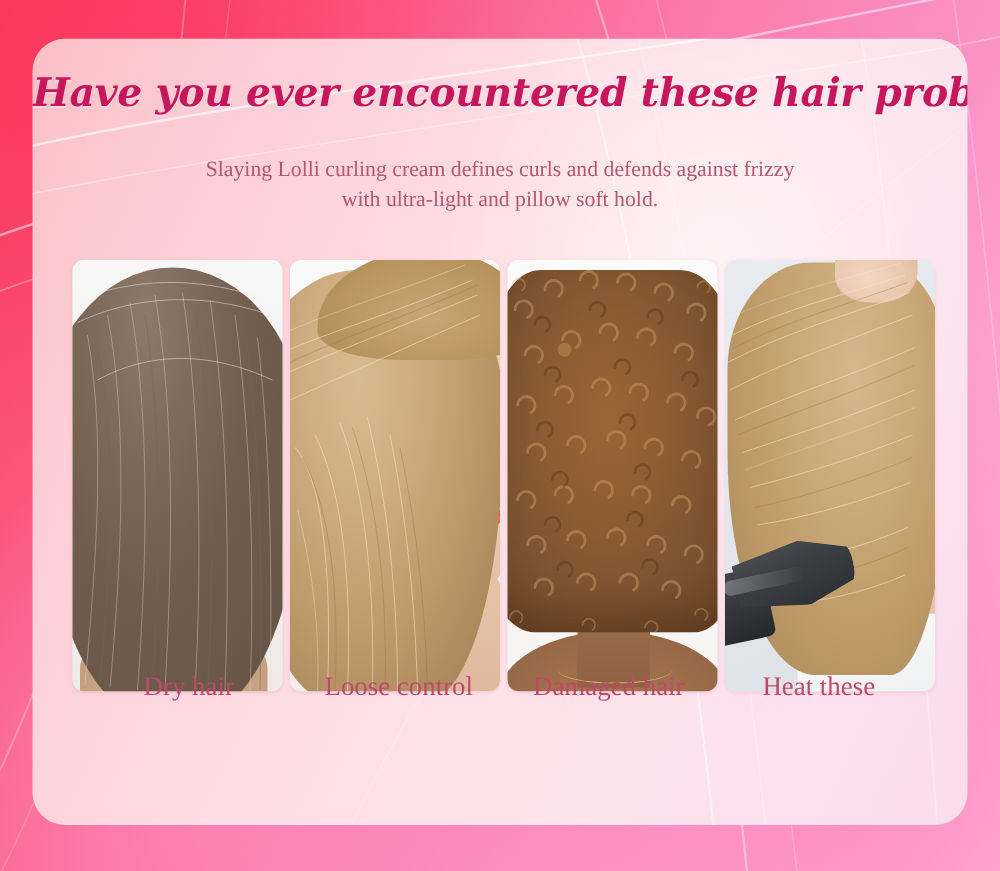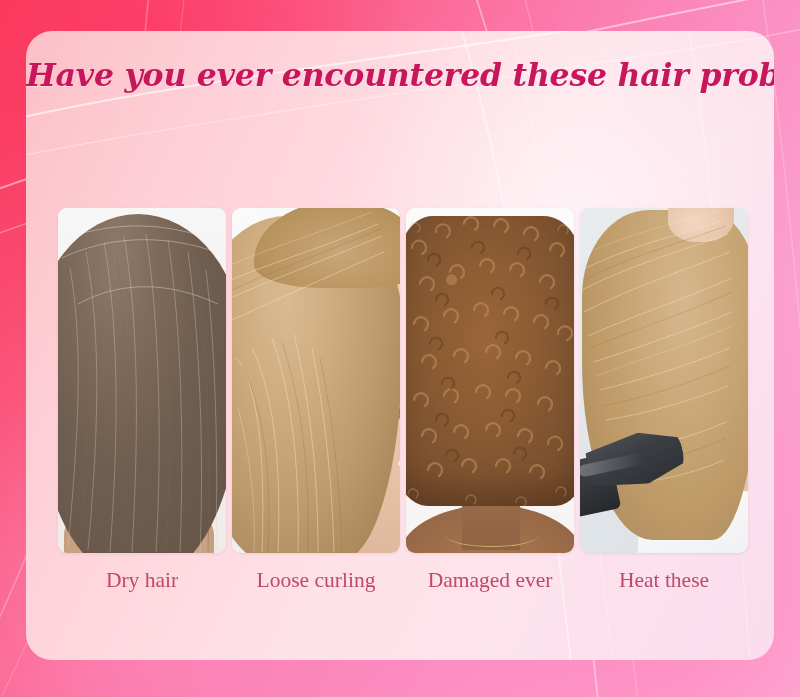--- a/index.html
+++ b/index.html
@@ -283,25 +283,25 @@
   }
   .p4-dryer .gloss {
     position:absolute; left:18px; top:30px; width:66px; height:12px;
     border-radius: 8px;
     background: linear-gradient(90deg, rgba(255,255,255,.28), rgba(255,255,255,0));
   }
 
   .labels {
     position: absolute;
     left: 32px;
-    top: 534px;
+    top: 503px;
     width: 690px;
     height: 42px;
     display: flex;
-    justify-content: space-between;
+    justify-content: center;
   }
   .label {
     width: 168px;
     text-align: center;
     font-family: "Liberation Serif", "DejaVu Serif", serif;
     font-size: 21.5px;
     color: #c0486a;
     white-space: nowrap;
     line-height: 30px;
   }
@@ -332,20 +332,25 @@
       <path d="M -20 90 C 160 48, 420 22, 800 -40" stroke="rgba(255,255,255,0.62)" stroke-width="2" fill="none"></path>
       <path d="M -20 128 C 150 92, 420 58, 800 -4" stroke="rgba(255,255,255,0.35)" stroke-width="1.3" fill="none"></path>
       <path d="M 430 -20 C 470 110, 512 320, 548 660" stroke="rgba(255,255,255,0.48)" stroke-width="1.8" fill="none"></path>
       <path d="M 480 -20 C 520 140, 556 350, 590 660" stroke="rgba(255,255,255,0.26)" stroke-width="1.2" fill="none"></path>
       <path d="M 660 -20 C 690 160, 706 390, 726 660" stroke="rgba(255,255,255,0.30)" stroke-width="1.4" fill="none"></path>
       <path d="M 250 640 C 330 470, 460 280, 760 60" stroke="rgba(255,255,255,0.20)" stroke-width="1.2" fill="none"></path>
     </svg>
 
     <div class="headline">Have you ever encountered these hair problems?</div>
 
+    <div class="subhead">
+      <span>Slaying Lolli curling cream defines curls and defends against frizzy</span>
+      <br>
+      <span>with ultra-light and pillow soft hold.</span>
+    </div>
 
     <div class="panels">
 
       <div class="panel">
         <div class="scene">
           <div class="p1-bg"></div>
           <div class="p1-shoulder"></div>
           <div class="p1-head"></div>
           <svg class="p1-strands" width="168" height="345" viewBox="0 0 168 345">
             <g stroke="rgba(232,214,196,0.40)" fill="none" stroke-width="0.8">
@@ -521,19 +526,19 @@
             <div class="nozzle"></div>
             <div class="gloss"></div>
           </div>
         </div>
       </div>
 
     </div>
 
     <div class="labels">
       <div class="label">Dry hair</div>
-      <div class="label">Loose curling</div>
-      <div class="label">Damaged ever</div>
+      <div class="label">Loose control</div>
+      <div class="label">Damaged hair</div>
       <div class="label">Heat these</div>
     </div>
 
   </div>
 </div>
 
 </body></html>

